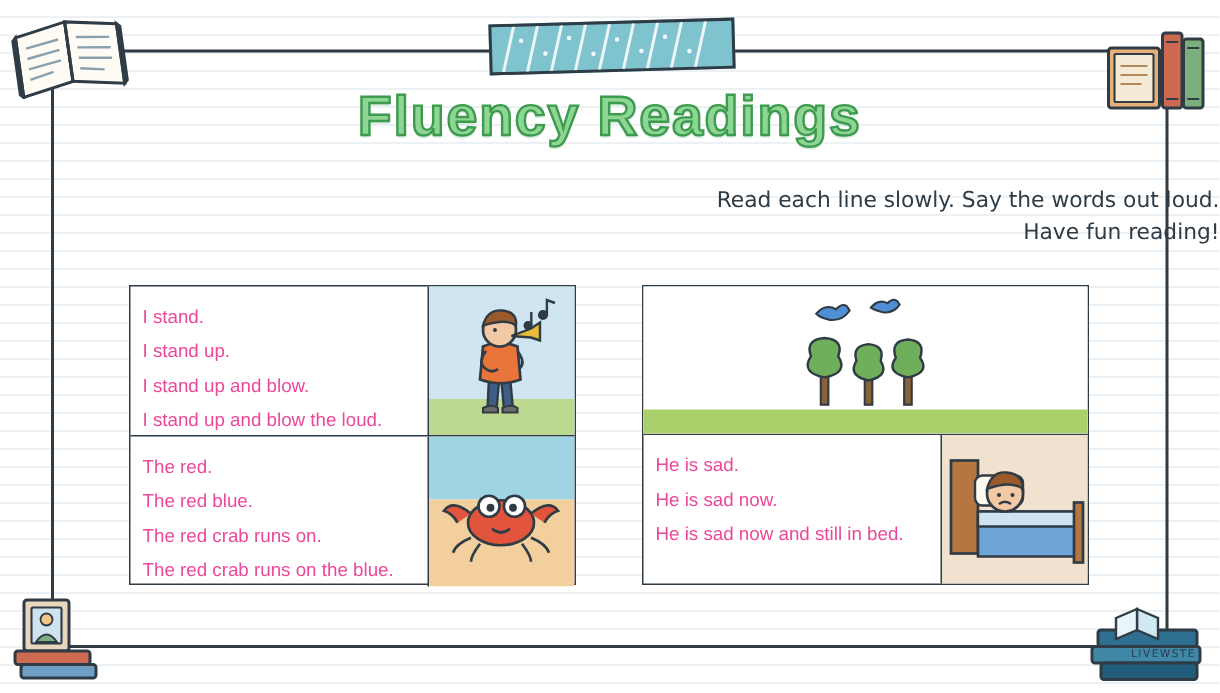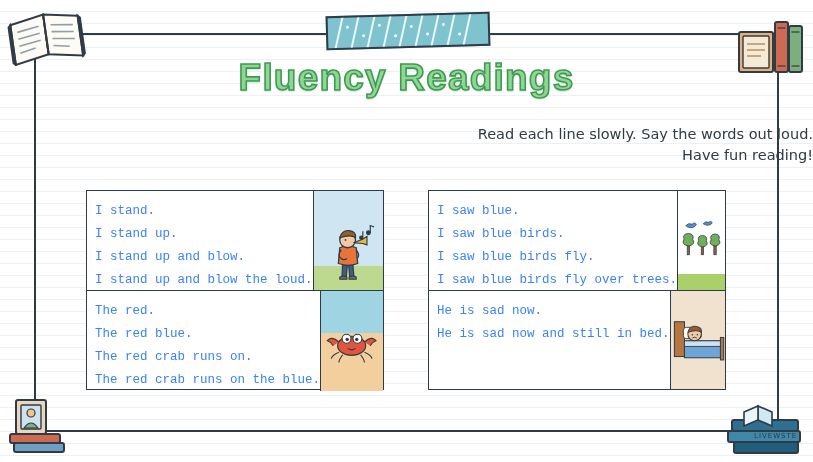--- a/index.html
+++ b/index.html
@@ -112,23 +112,23 @@
   }
   .row.top { border-bottom: 1.5px solid #2f3b45; }
   .lines {
     flex: 0 0 199px;
     box-sizing: border-box;
     border-right: 1.5px solid #2f3b45;
     padding: 9px 0 0 8px;
   }
   .lines p {
     margin: 0 0 0 0;
-    font-family: Liberation Mono, monospace;
+    font-family: Liberation Sans, sans-serif;
     font-size: 12.5px;
-    color: #3b82f6;
+    color: #ec4899;
     line-height: 23px;
     white-space: nowrap;
   }
   .pic {
     flex: 1 1 auto;
     position: relative;
     overflow: hidden;
   }
 
   
@@ -325,26 +325,20 @@
         </div>
       </div>
 
     </div>
   </div>
 
   <div class="card" id="card-right">
     <div class="rows">
 
       <div class="row top">
-        <div class="lines">
-          <p>I saw blue.</p>
-          <p>I saw blue birds.</p>
-          <p>I saw blue birds fly.</p>
-          <p>I saw blue birds fly over trees.</p>
-        </div>
         <div class="pic sky-plain">
           <div class="grass"></div>
           <svg width="100%" height="100%" viewBox="0 0 97 97" preserveAspectRatio="xMidYMid meet" style="position:absolute;left:0;top:0">
 
             <g fill="#4f8fd6" stroke="#2f3b45" stroke-width="1.4">
               <path d="M16 18 q6 -7 13 -3 q6 -6 9 1 q-5 7 -13 6 q-6 -1 -9 -4 z"></path>
               <path d="M52 14 q5 -6 11 -3 q5 -5 8 1 q-4 6 -11 5 q-5 -1 -8 -3 z"></path>
             </g>
 
             <g>
@@ -354,20 +348,21 @@
               <path d="M50.5 62 q-14 -3 -8 -13 q-3 -10 8 -11 q11 1 8 11 q6 10 -8 13 z" fill="#6fae5a" stroke="#2f3b45" stroke-width="1.6"></path>
               <rect x="74" y="58" width="5" height="20" fill="#8a6239" stroke="#2f3b45" stroke-width="1.4"></rect>
               <path d="M76.5 60 q-15 -3 -8 -13 q-4 -11 8 -12 q12 1 8 12 q7 10 -8 13 z" fill="#6fae5a" stroke="#2f3b45" stroke-width="1.6"></path>
             </g>
           </svg>
         </div>
       </div>
 
       <div class="row">
         <div class="lines">
+          <p>He is sad.</p>
           <p>He is sad now.</p>
           <p>He is sad now and still in bed.</p>
         </div>
         <div class="pic room">
           <svg width="100%" height="100%" viewBox="0 0 97 97" preserveAspectRatio="xMidYMid meet" style="position:absolute;left:0;top:0">
 
             <rect x="6" y="16" width="18" height="62" fill="#b5773f" stroke="#2f3b45" stroke-width="1.8"></rect>
 
             <rect x="22" y="26" width="32" height="20" rx="5" fill="#fdfaf2" stroke="#2f3b45" stroke-width="1.6"></rect>
 

